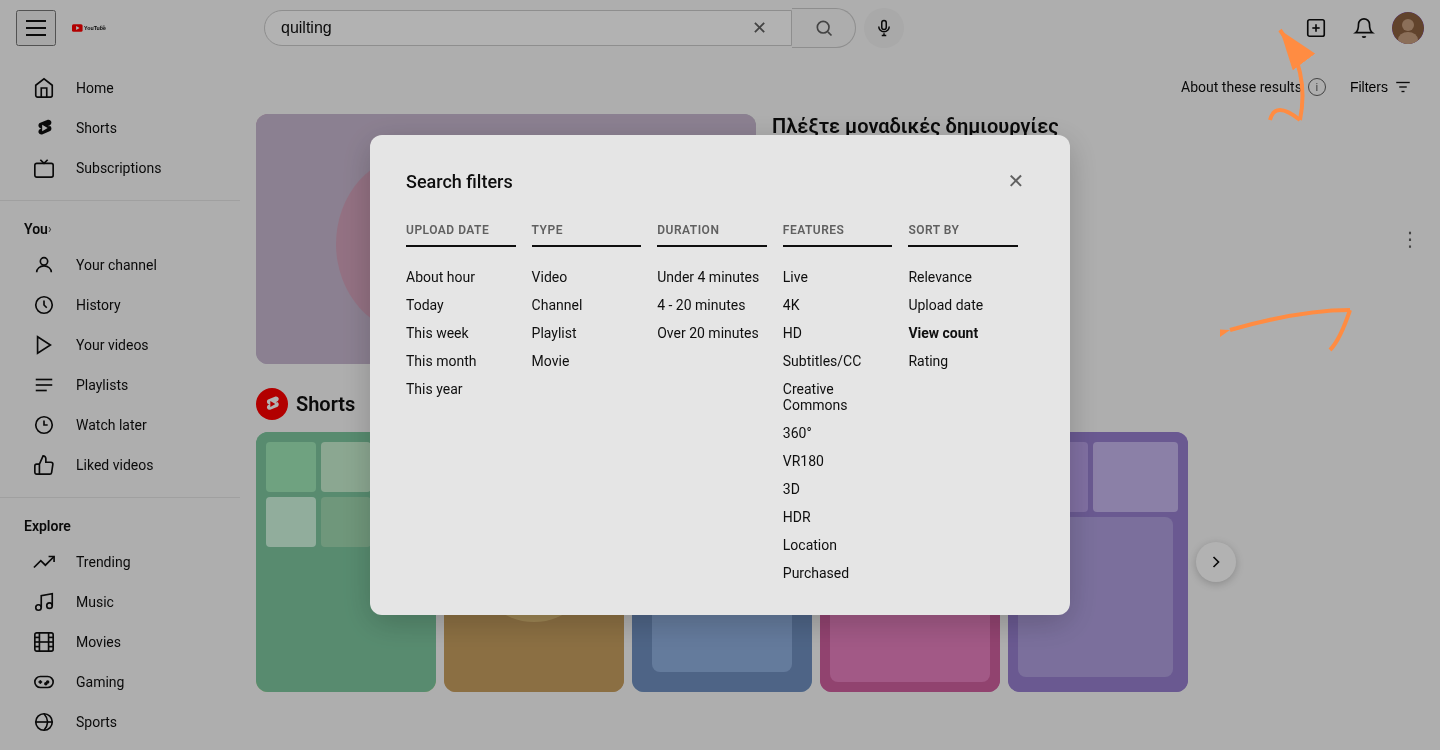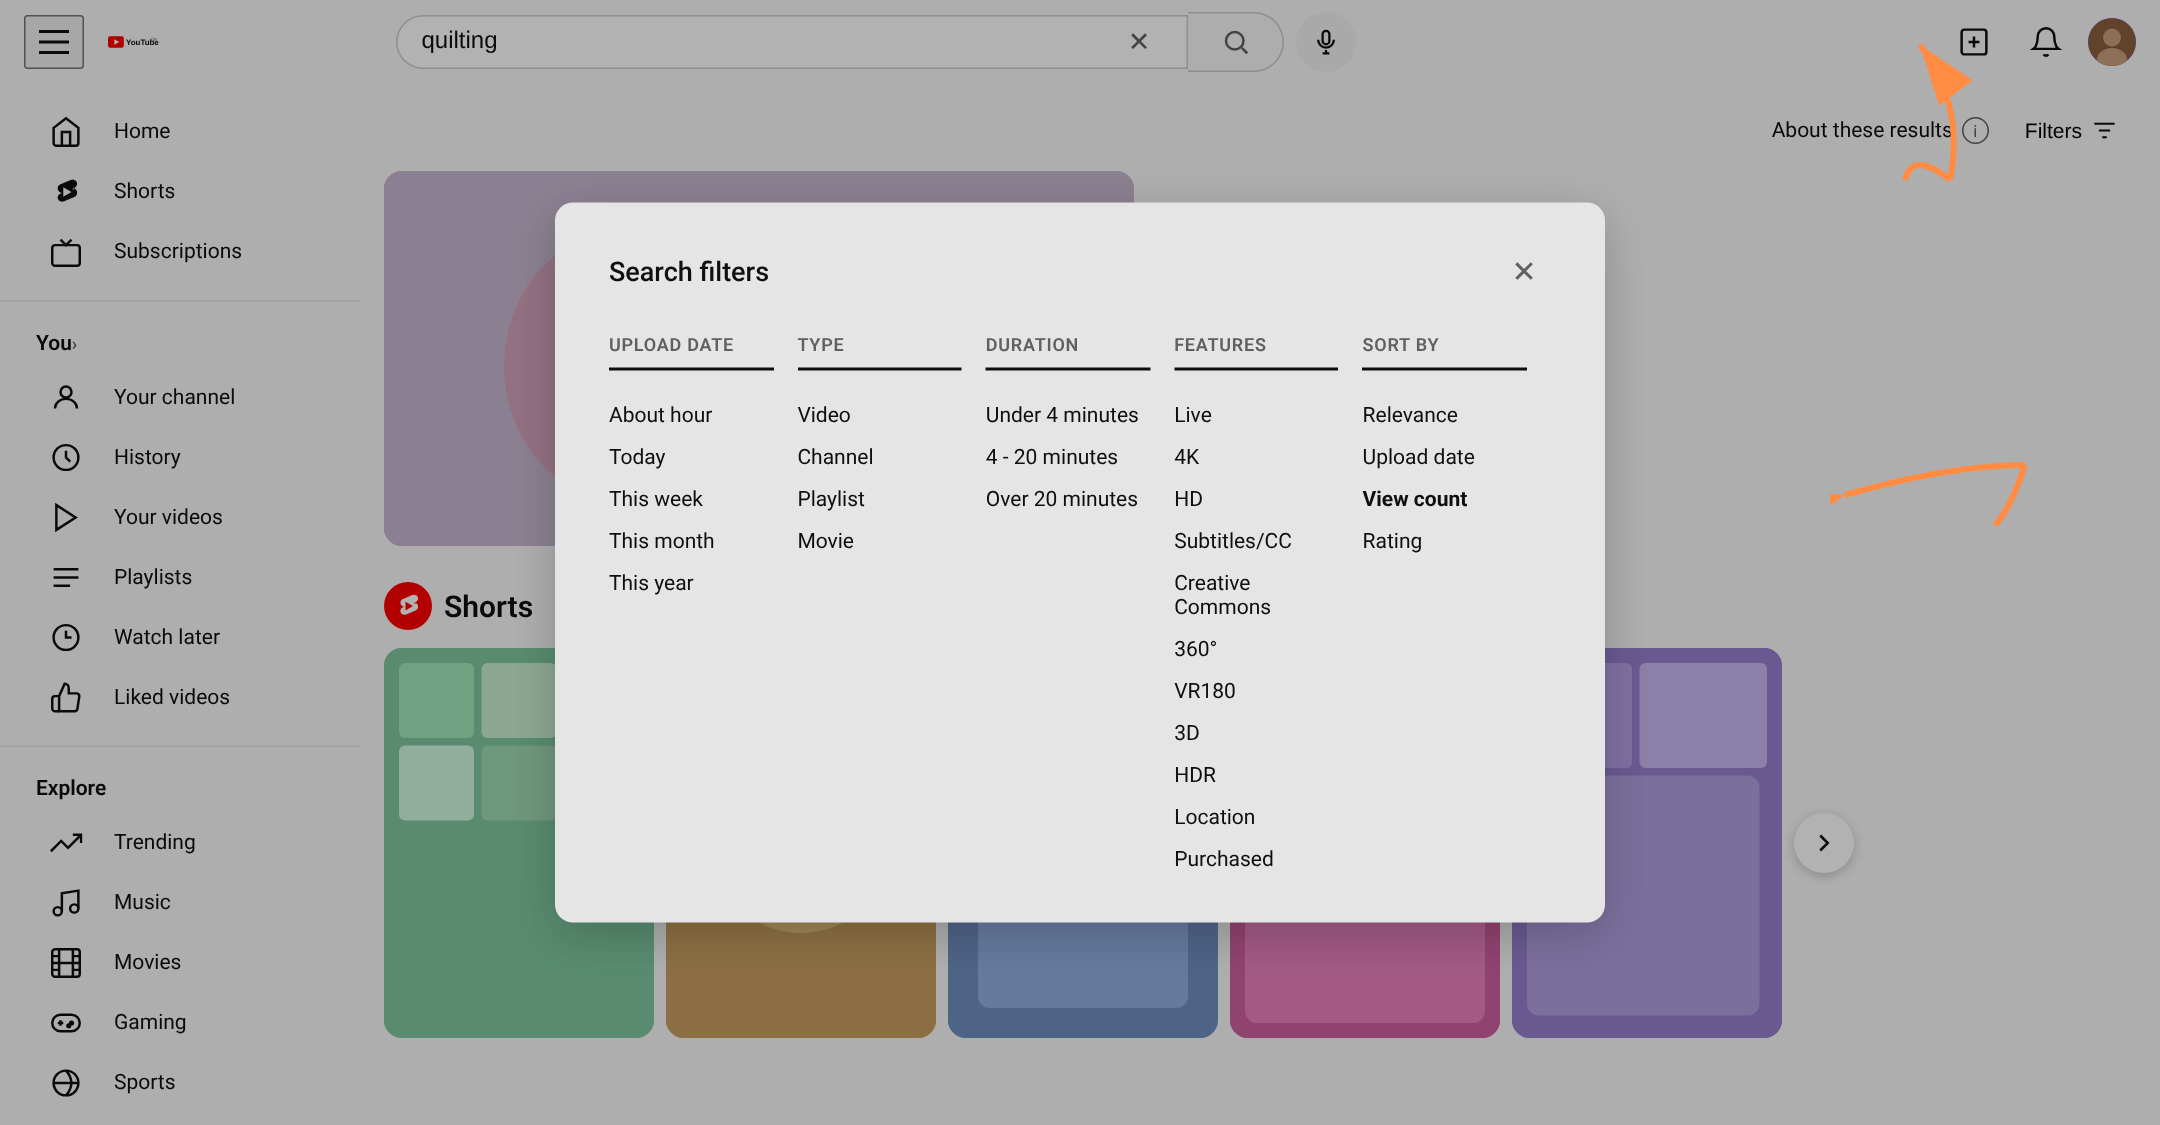--- a/index.html
+++ b/index.html
@@ -331,20 +331,24 @@
 
     <div class="featured-video">
       <div class="featured-thumb">
         <svg width="100%" height="100%" viewBox="0 0 500 250">
           <rect width="500" height="250" fill="#c8b8d0"></rect>
           <ellipse cx="160" cy="130" rx="80" ry="90" fill="#d4a0b8" opacity="0.9"></ellipse>
           <ellipse cx="320" cy="140" rx="70" ry="80" fill="#b8bede" opacity="0.9"></ellipse>
           <ellipse cx="240" cy="160" rx="60" ry="70" fill="#c8d4b0" opacity="0.7"></ellipse>
         </svg>
       </div>
+      <div class="featured-info">
+        <div class="featured-title">Πλέξτε μοναδικές δημιουργίες</div>
+        <div class="featured-sub">...τασίων όπως της Filivini και της TVU</div>
+      </div>
       <button class="more-btn">⋮</button>
     </div>
 
     <div class="shorts-section">
       <div class="shorts-header">
         <div class="shorts-logo">
           <svg width="20" height="20" viewBox="0 0 24 24" fill="white">
             <path d="M17.77 10.32l-1.2-.5L18 9c1.66-.62 2.5-2.47 1.88-4.13A3.25 3.25 0 0 0 16.75 3c-.44 0-.88.08-1.3.27l-7.5 3.12C6.29 7.01 5.5 8.82 6.12 10.44c.33.9 1.03 1.6 1.93 1.94l1.2.5L8 13c-1.66.62-2.5 2.47-1.88 4.13A3.25 3.25 0 0 0 9.25 19c.44 0 .88-.08 1.3-.27l7.5-3.12c1.66-.62 2.5-2.47 1.88-4.13a3.25 3.25 0 0 0-2.16-2.16zM10 15.5v-7l6 3.5-6 3.5z"></path>
           </svg>
         </div>

